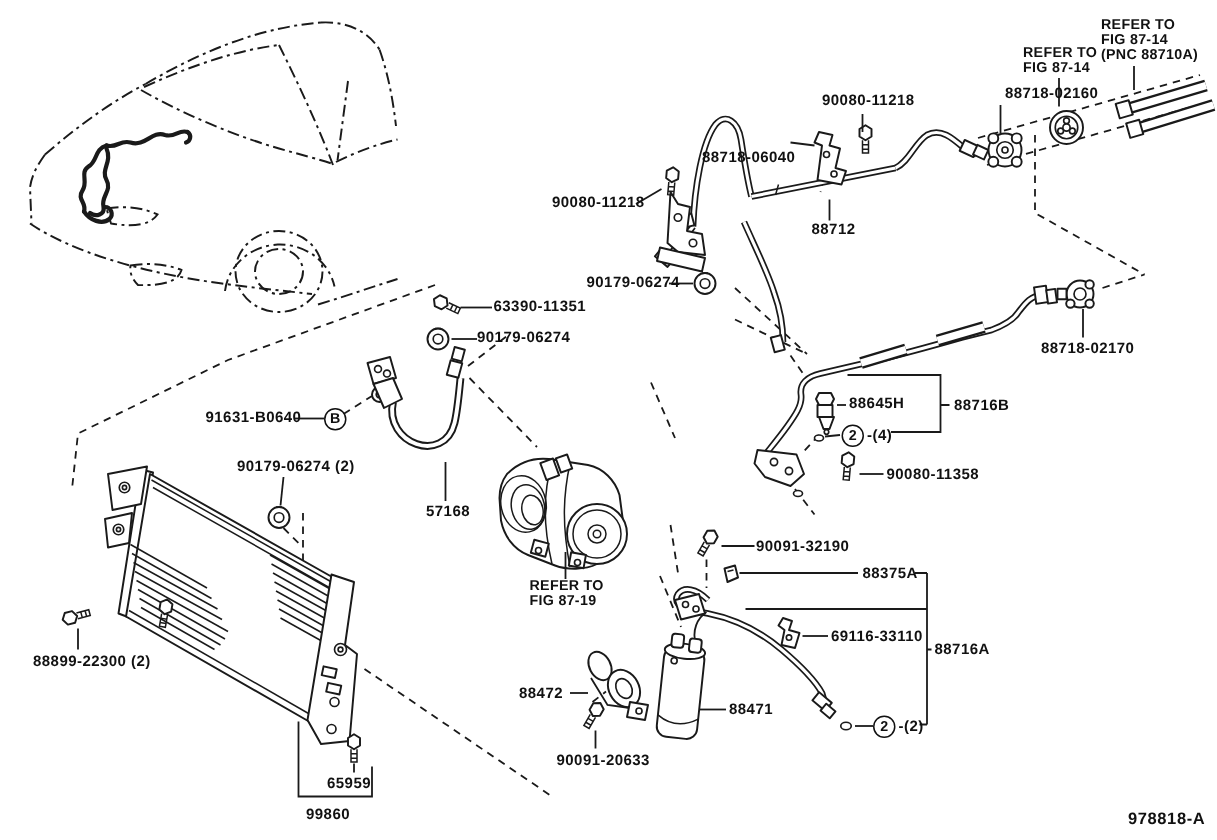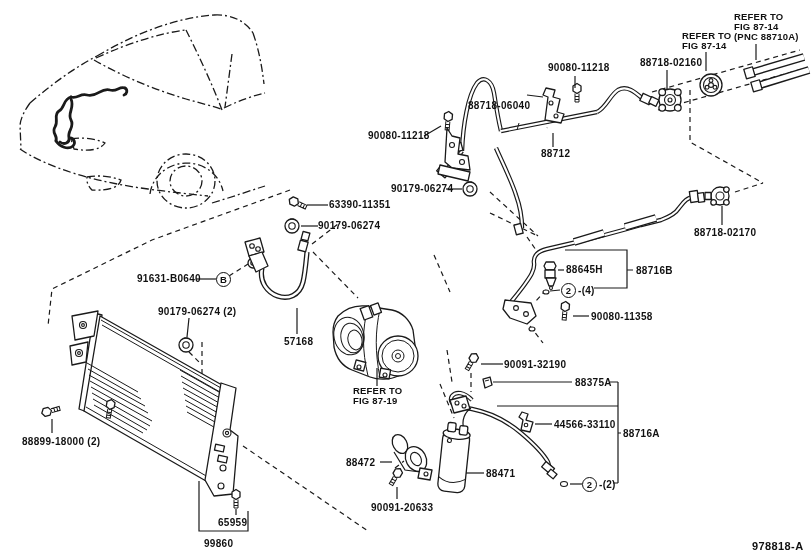--- a/index.html
+++ b/index.html
@@ -351,42 +351,42 @@
   <div>REFER TO</div>
   <div>FIG 87-14</div>
 </div>
 <div class="ref" style="left:353px;top:386px">
   <div>REFER TO</div>
   <div>FIG 87-19</div>
 </div>
 
 <div class="lbl" style="left:548px;top:62px">90080-11218</div>
 <div class="lbl" style="left:468px;top:100px">88718-06040</div>
-<div class="lbl" style="left:640px;top:57px">88718-02160</div>
+<div class="lbl" style="left:670px;top:57px">88718-02160</div>
 <div class="lbl" style="left:541px;top:148px">88712</div>
 <div class="lbl" style="left:368px;top:130px">90080-11218</div>
 <div class="lbl" style="left:391px;top:183px">90179-06274</div>
 <div class="lbl" style="left:329px;top:199px">63390-11351</div>
 <div class="lbl" style="left:318px;top:220px">90179-06274</div>
 <div class="lbl" style="left:137px;top:273px">91631-B0640</div>
 <div class="cnum" style="left:216px;top:272px">B</div>
 <div class="lbl" style="left:158px;top:306px">90179-06274 (2)</div>
 <div class="lbl" style="left:284px;top:336px">57168</div>
 <div class="lbl" style="left:566px;top:264px">88645H</div>
 <div class="lbl" style="left:636px;top:265px">88716B</div>
 <div class="cnum" style="left:561px;top:283px">2</div>
 <div class="lbl" style="left:578px;top:285px">-(4)</div>
 <div class="lbl" style="left:591px;top:311px">90080-11358</div>
 <div class="lbl" style="left:694px;top:227px">88718-02170</div>
 <div class="lbl" style="left:504px;top:359px">90091-32190</div>
 <div class="lbl" style="left:575px;top:377px">88375A</div>
-<div class="lbl" style="left:554px;top:419px">44566-33110</div>
+<div class="lbl" style="left:554px;top:419px">69116-33110</div>
 <div class="lbl" style="left:623px;top:428px">88716A</div>
 <div class="cnum" style="left:582px;top:477px">2</div>
 <div class="lbl" style="left:599px;top:479px">-(2)</div>
 <div class="lbl" style="left:486px;top:468px">88471</div>
 <div class="lbl" style="left:346px;top:457px">88472</div>
 <div class="lbl" style="left:371px;top:502px">90091-20633</div>
-<div class="lbl" style="left:22px;top:436px">88899-18000 (2)</div>
+<div class="lbl" style="left:22px;top:436px">88899-22300 (2)</div>
 <div class="lbl" style="left:218px;top:517px">65959</div>
 <div class="lbl" style="left:204px;top:538px">99860</div>
 <div class="code" style="left:752px;top:540px">978818-A</div>
 </div>
 
 </body></html>

